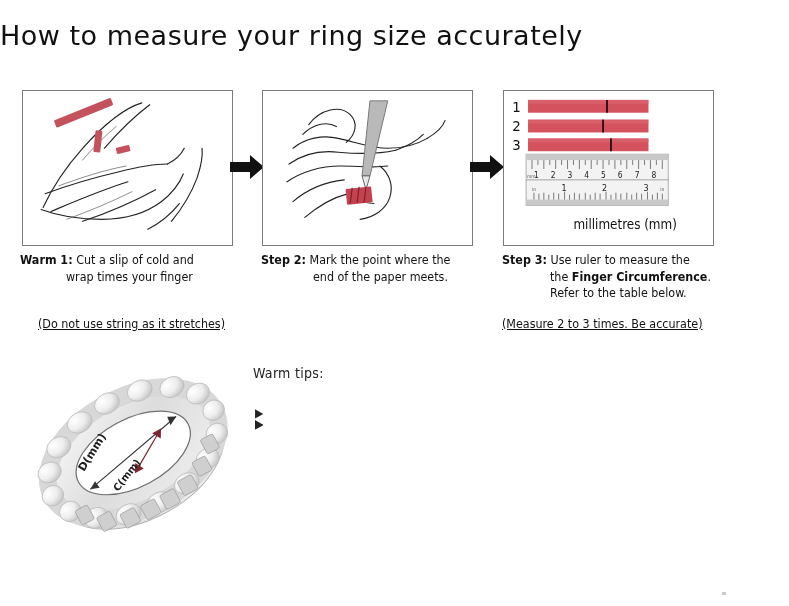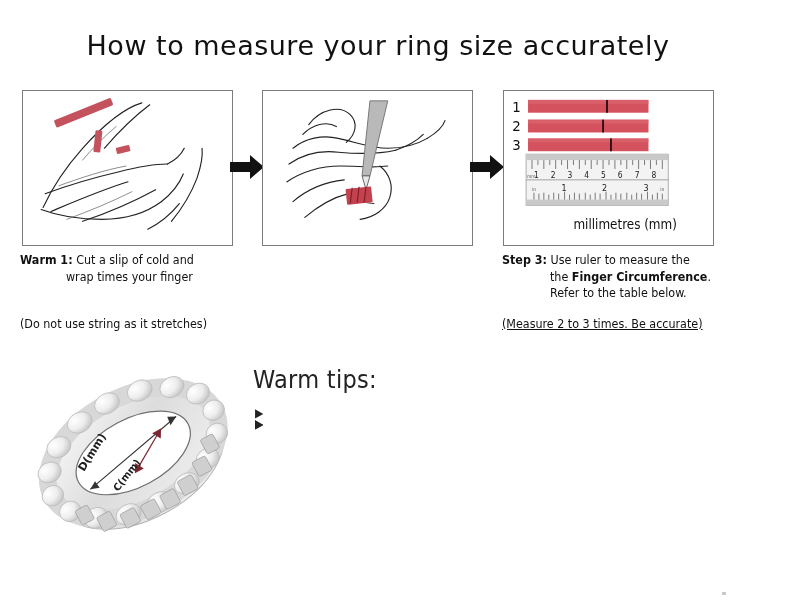--- a/index.html
+++ b/index.html
@@ -6,21 +6,21 @@
   body{
     width:789px;height:606px;background:#ffffff;overflow:hidden;position:relative;
     font-family:"DejaVu Sans Condensed","Liberation Sans",sans-serif;
     color:#141414;
     -webkit-font-smoothing:none;
   }
   .page{position:absolute;inset:0;}
 
   
   .title{
-    position:absolute;left:0;top:30px;width:756px;text-align:center;
+    position:absolute;left:0;top:20px;width:756px;
     font-family:"DejaVu Sans","Liberation Sans",sans-serif;
     font-size:27px;letter-spacing:.5px;color:#111;white-space:nowrap;
   }
 
   
   .panel{
     position:absolute;top:90px;width:211px;height:156px;
     border:1.3px solid #7c7c7c;background:#fff;box-sizing:border-box;overflow:hidden;
   }
   #panel1{left:22px;}
@@ -43,30 +43,30 @@
   #cap2{left:261px;top:252px;width:232px;}
   #cap3{left:502px;top:252px;width:260px;}
   .cap .l2,.cap .l3{display:block;padding-left:46px;}
   #cap2 .l2{padding-left:52px;}
   #cap3 .l2,#cap3 .l3{padding-left:48px;}
 
   .note{
     position:absolute;font-size:12.4px;color:#111;
     font-family:"DejaVu Sans Condensed","Liberation Sans",sans-serif;
   }
-  #note1{left:20px;top:316px;}
+  #note1{left:38px;top:316px;text-decoration:underline;}
   #note3{left:502px;top:316px;text-decoration:underline;}
 
   
   .ring{position:absolute;left:22px;top:352px;width:230px;height:216px;}
   .ring svg{display:block;}
 
   
   .tips-head{
-    position:absolute;left:253px;top:365px;font-size:25px;color:#222;
+    position:absolute;left:253px;top:365px;font-size:14px;color:#222;
     font-family:"DejaVu Sans Condensed","Liberation Sans",sans-serif;
     letter-spacing:.3px;
   }
   .tips{position:absolute;left:253px;top:400px;width:520px;}
   .tip{position:relative;padding-left:22px;margin-bottom:11px;
        font-size:15.3px;line-height:26px;color:#2a2a2a;letter-spacing:.2px;
        font-family:"DejaVu Sans Condensed","Liberation Sans",sans-serif;}
   .tip .bullet{position:absolute;left:2px;top:0px;font-size:12px;color:#222;line-height:26px;}
   .speck{position:absolute;left:722px;top:592px;width:4px;height:3px;background:#c9c9c9;}
 </style>
@@ -252,20 +252,25 @@
       <text x="70" y="140" font-family="DejaVu Sans Condensed, Liberation Sans, sans-serif" font-size="13.5" fill="#111">millimetres (mm)</text>
     </svg>
   </div>
 
   <div class="cap" id="cap1">
     <b>Warm 1:</b>
     <span>Cut a slip of cold and</span>
     <span class="l2">wrap times your finger</span>
   </div>
 
+  <div class="cap" id="cap2">
+    <b>Step 2:</b>
+    <span>Mark the point where the</span>
+    <span class="l2">end of the paper meets.</span>
+  </div>
 
   <div class="cap" id="cap3">
     <b>Step 3:</b>
     <span>Use ruler to measure the</span>
     <span class="l2"><span>the </span><b>Finger Circumference</b><span>.</span></span>
     <span class="l3">Refer to the table below.</span>
   </div>
 
   <div class="note" id="note1">(Do not use string as it stretches)</div>
   <div class="note" id="note3">(Measure 2 to 3 times. Be accurate)</div>

